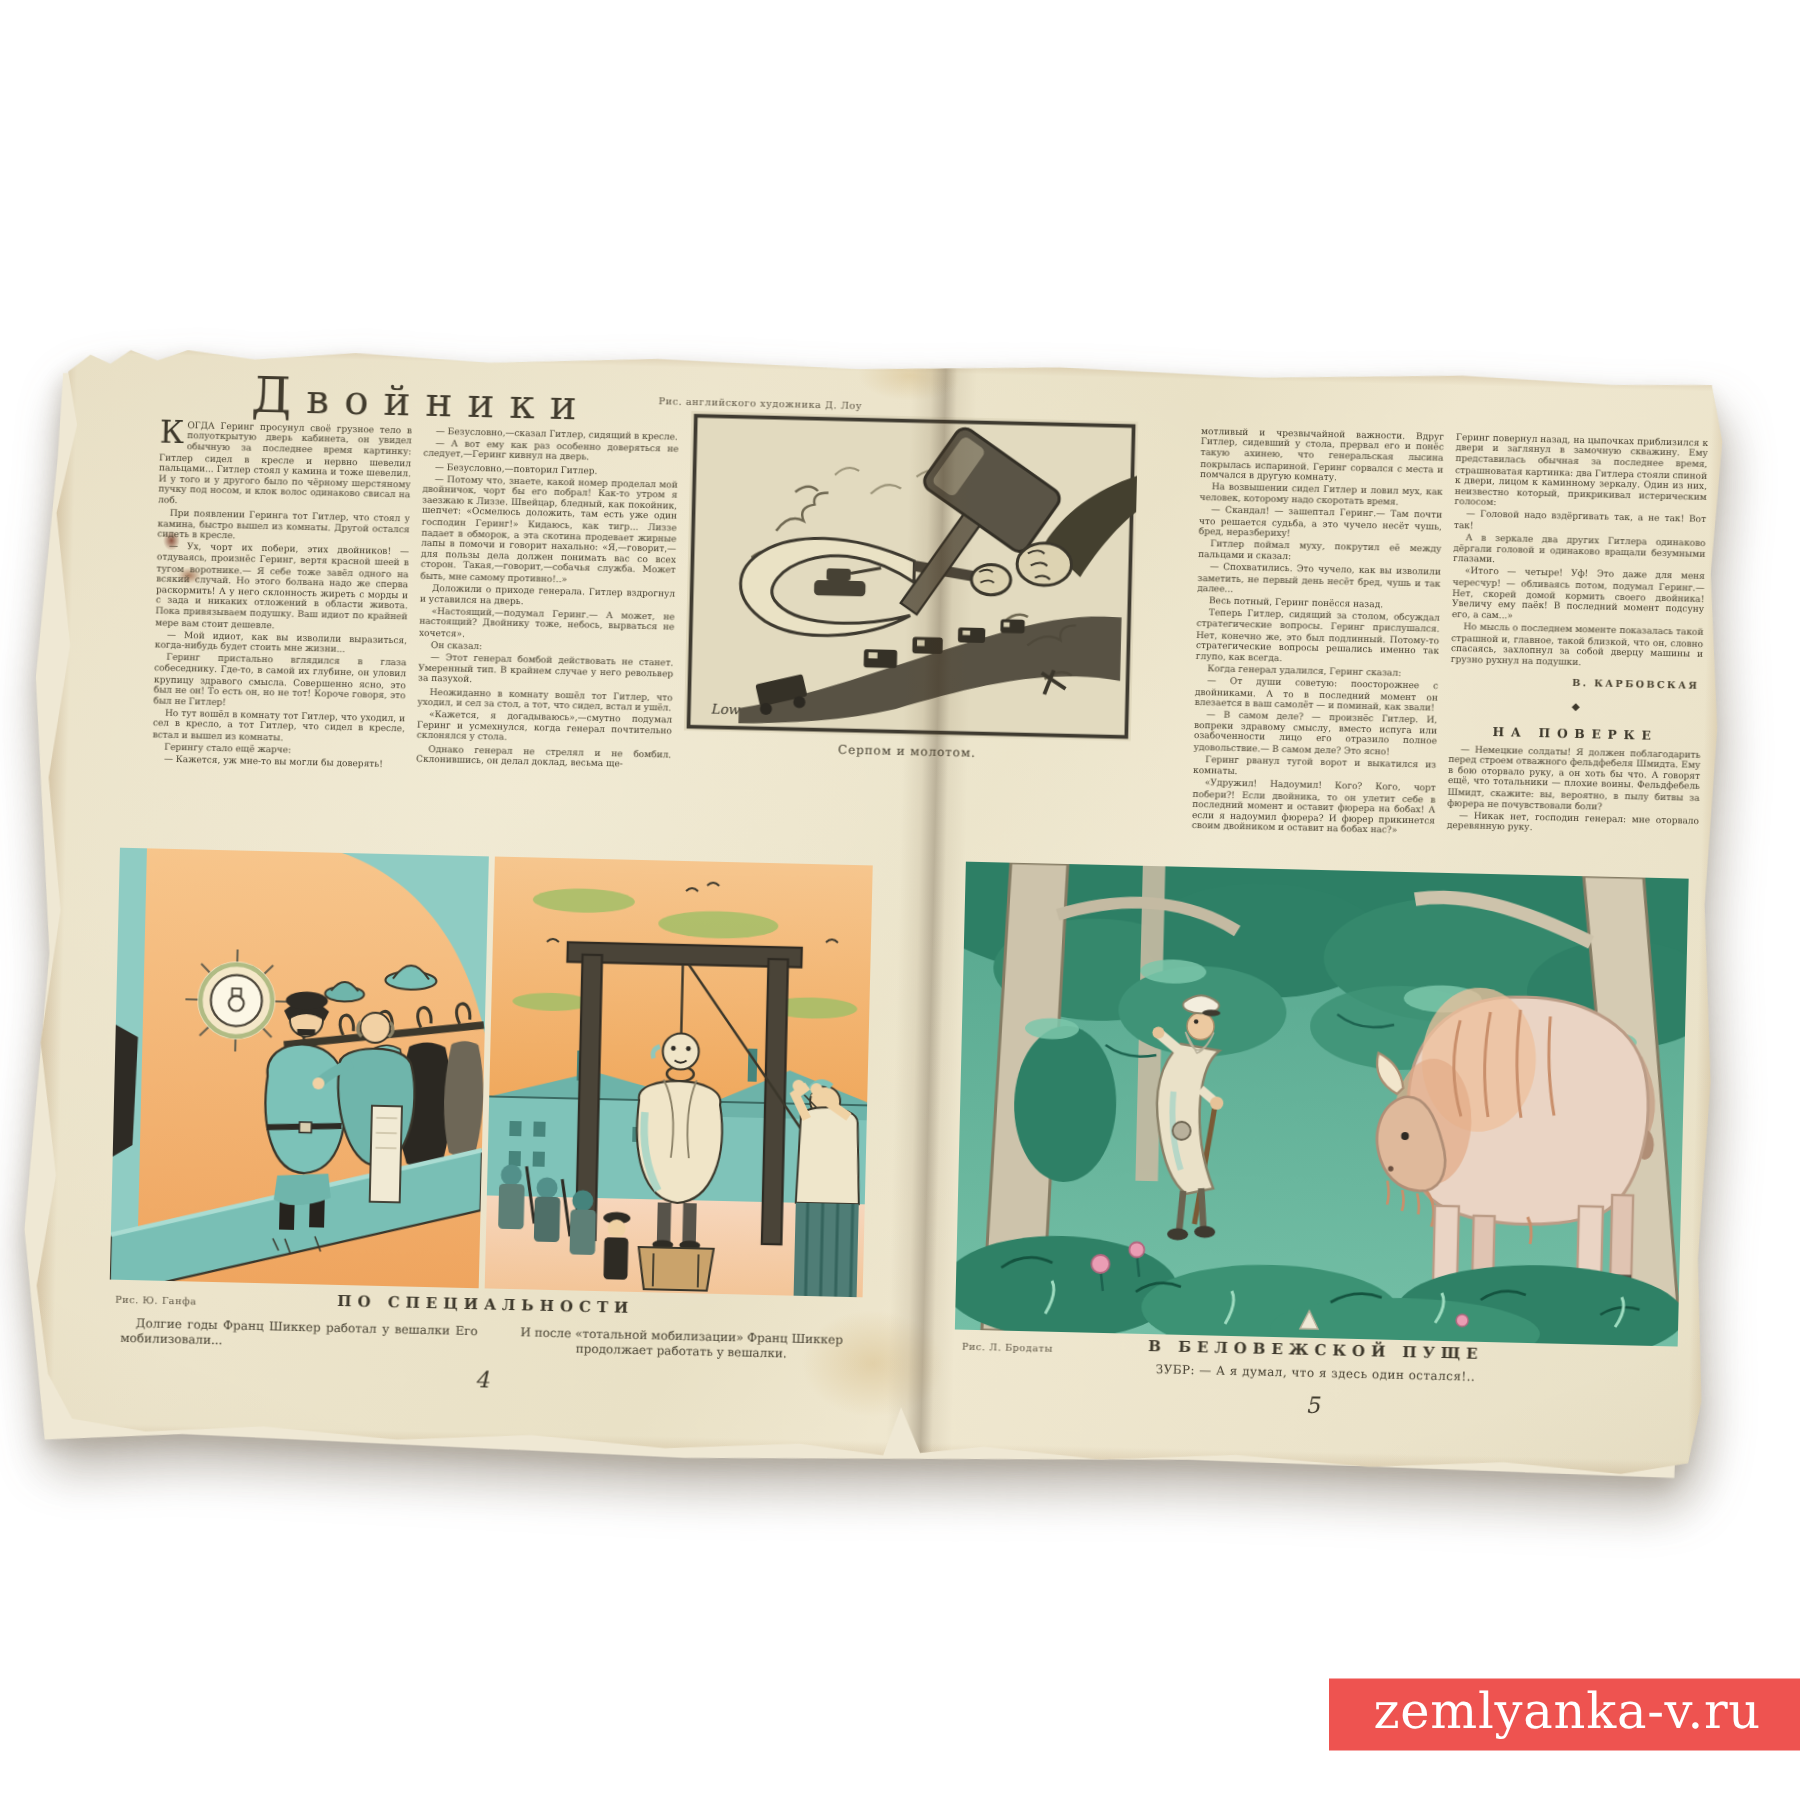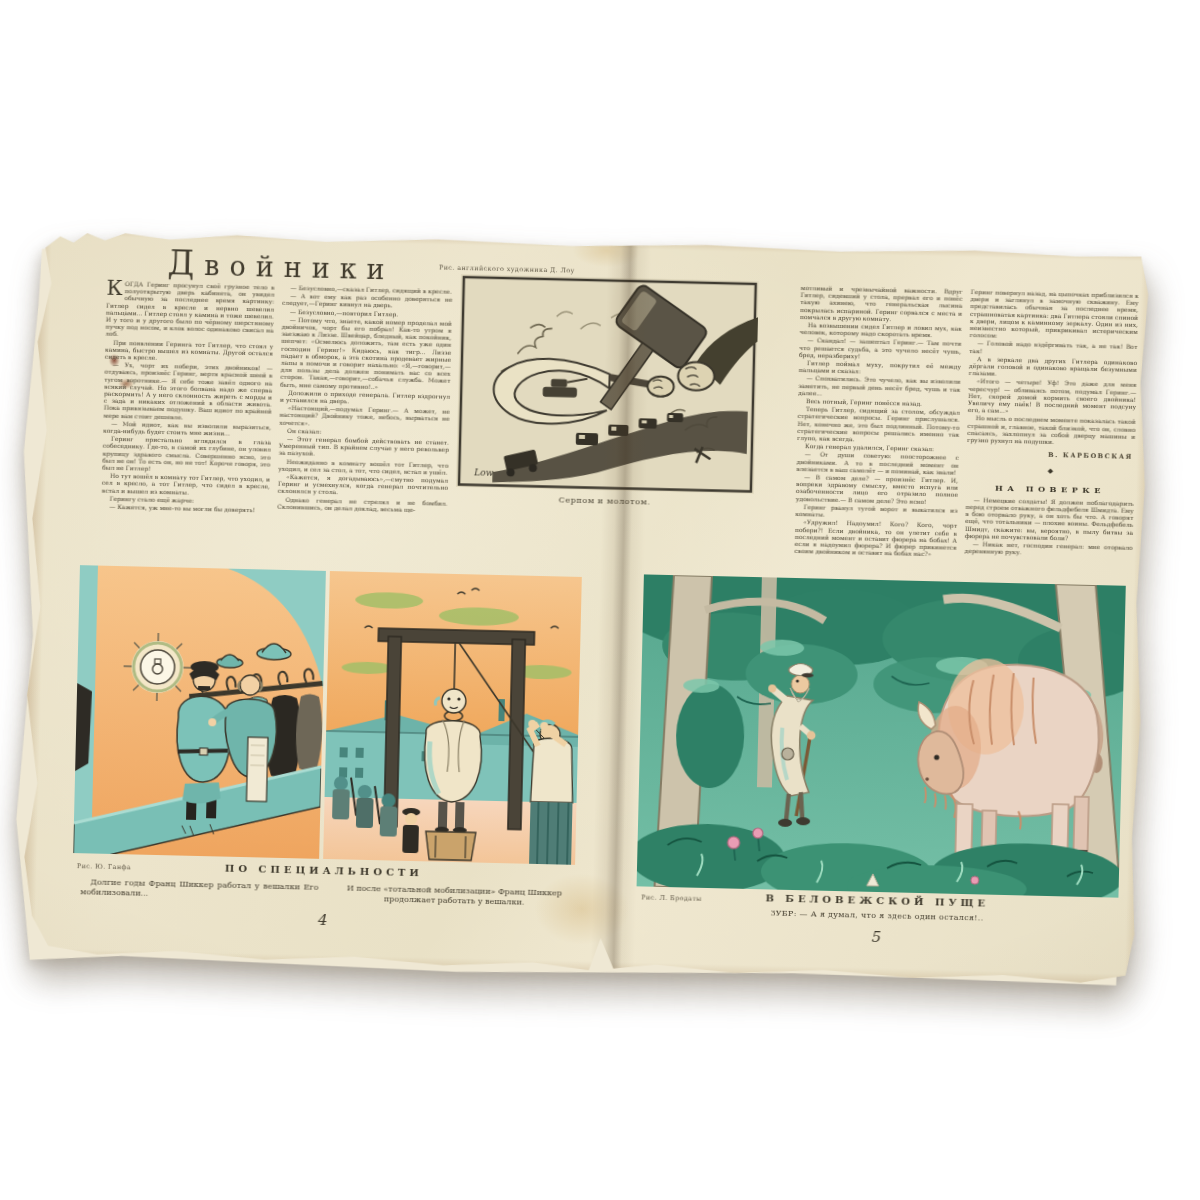--- a/index.html
+++ b/index.html
@@ -507,13 +507,14 @@
 
       <div class="credit credit-brodaty">Рис. Л. Бродаты</div>
       <div class="fig-title forest-title">В БЕЛОВЕЖСКОЙ ПУЩЕ</div>
       <div class="fig-caption forest-caption">ЗУБР: — А я думал, что я здесь один остался!..</div>
       <div class="page-num p5">5</div>
 
       <div class="fold"></div>
     </div>
   </div>
 
+  <div class="watermark">zemlyanka-v.ru</div>
 </div>
 
 </body></html>

